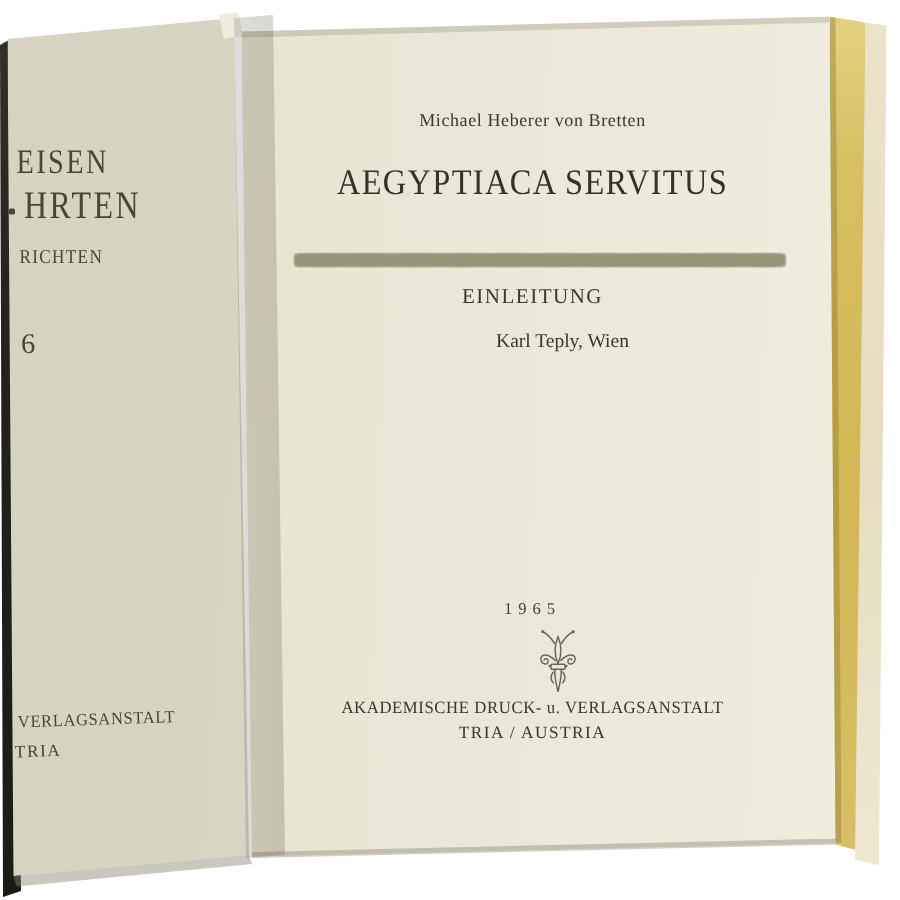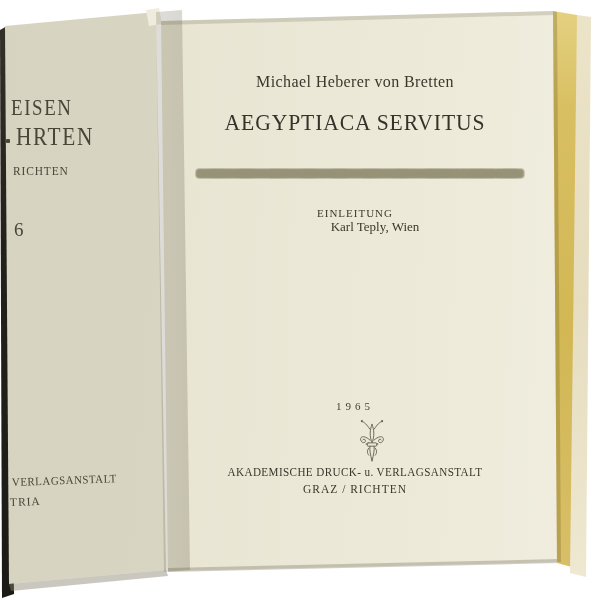--- a/index.html
+++ b/index.html
@@ -78,23 +78,23 @@
   .lp-line2{left:16px;top:124px;font-size:26px;letter-spacing:2px;transform:scaleX(.82);}
   .lp-line2-stub{left:6px;top:139px;width:4px;height:4px;background:#4a4537;border-radius:1px;}
   .lp-line3{left:13px;top:164px;font-size:13px;letter-spacing:1px;transform:scaleX(.88);}
   .lp-volume{left:14px;top:220px;font-size:19px;}
   .lp-bottom1{left:12px;top:477px;font-size:11.5px;letter-spacing:.5px;transform:rotate(-2deg) scaleX(.95);}
   .lp-bottom2{left:10px;top:497px;font-size:11.5px;letter-spacing:1px;transform:rotate(-2deg);}
 
   
   .tp-col{left:165px;top:0;width:380px;height:600px;pointer-events:none;}
   .tp-col > *{position:absolute;left:0;width:100%;text-align:center;color:#3b372c;line-height:1;white-space:nowrap;}
-  .tp-author{top:74px;font-size:16px;letter-spacing:.4px;}
+  .tp-author{top:74px;font-size:12px;letter-spacing:.4px;}
   .tp-title{top:110px;font-size:24px;letter-spacing:1px;transform:scaleX(.9);transform-origin:center;color:#35322a;}
-  .tp-section{top:208px;font-size:11px;letter-spacing:1px;}
+  .tp-section{top:192px;font-size:14px;letter-spacing:1px;}
   .tp-editor{top:220px;font-size:13px;margin-left:20px;}
   .tp-year{top:401px;font-size:11px;letter-spacing:4px;color:#454134;}
   .tp-ornament{top:417px;left:50%;width:30px;margin-left:-13px;}
   .tp-pub1{top:467px;font-size:11.5px;letter-spacing:.4px;transform:scaleX(.97);transform-origin:center;}
   .tp-pub2{top:484px;font-size:11.5px;letter-spacing:1px;}
 
   
   .ghost-block{left:197px;top:170px;width:326px;height:370px;}
   .ghost-block .gl{
     position:relative;display:block;height:7px;margin-bottom:8.5px;border-radius:1px;
@@ -185,15 +185,15 @@
 
         <rect x="13.8" y="33.5" width="12.4" height="4.4" rx="1"></rect>
 
         <path d="M17.2 38 C16.6 44 18 49 20 58 C22 49 23.4 44 22.8 38"></path>
         <path d="M15.6 40.5 C13.2 44 13.2 47 15.8 50"></path>
         <path d="M24.4 40.5 C26.8 44 26.8 47 24.2 50"></path>
       </svg>
     </div>
 
     <div class="tp-pub1">AKADEMISCHE DRUCK- u. VERLAGSANSTALT</div>
-    <div class="tp-pub2">GRAZ / RICHTEN</div>
+    <div class="tp-pub2">TRIA / AUSTRIA</div>
   </div>
 </div>
 
 </body></html>

